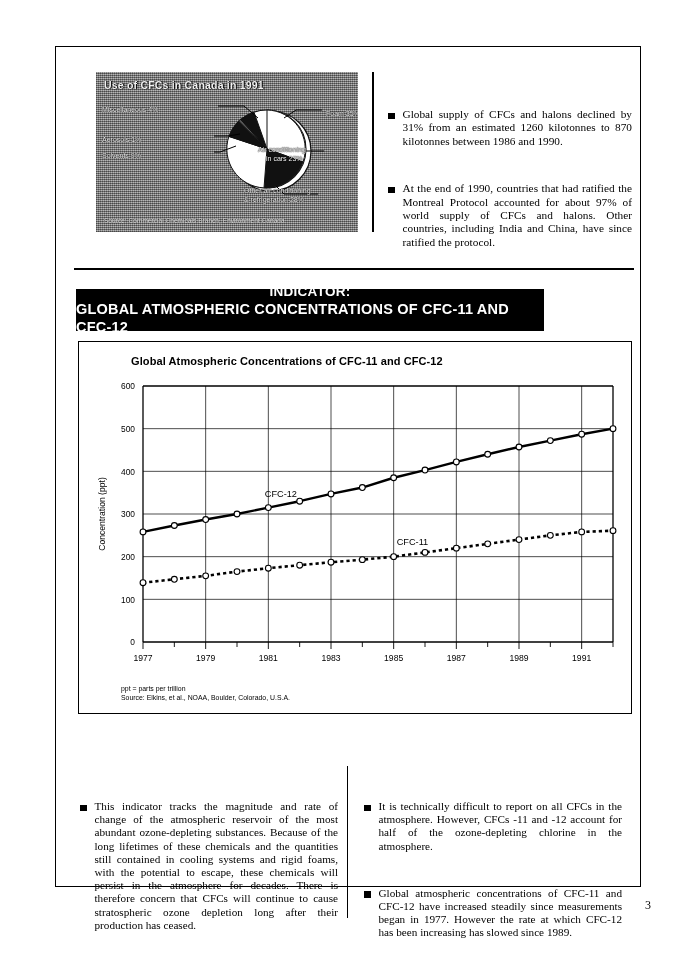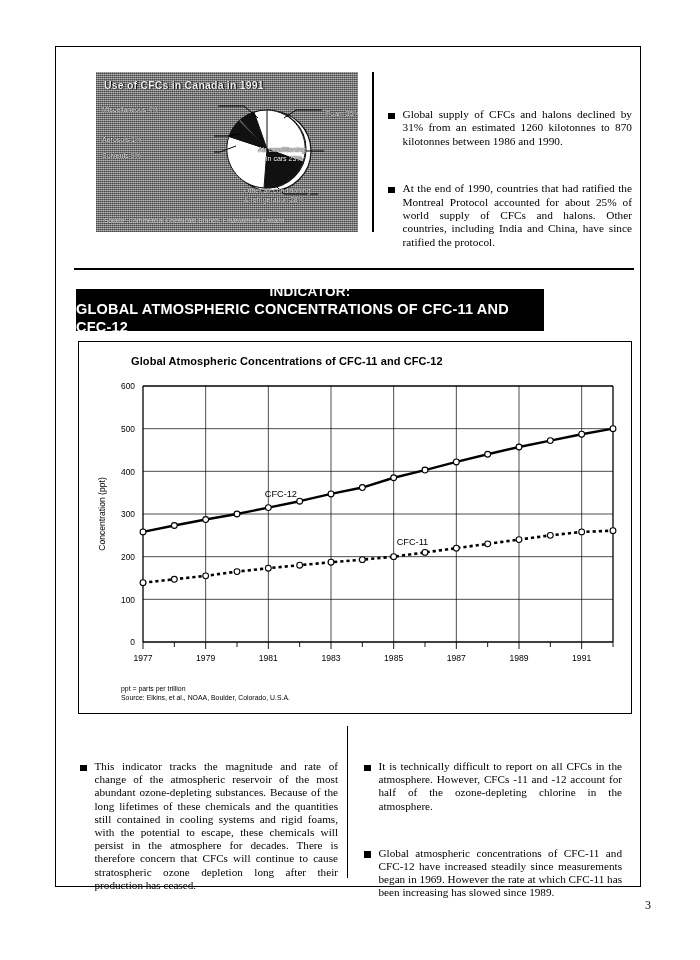--- a/index.html
+++ b/index.html
@@ -177,21 +177,21 @@
     bottom: 10px;
     font-family: "Liberation Sans", sans-serif;
     font-size: 6.9px;
     line-height: 9.6px;
   }
 
   
   #bottom-section {
     position: absolute;
     left: 80px;
-    top: 726px;
+    top: 766px;
     width: 552px;
     display: flex;
     flex-direction: row;
   }
   #bottom-left  { width: 258px; flex: 0 0 auto; }
   #bottom-divider {
     width: 0;
     border-left: 1px solid #000;
     margin-left: 9px;
     margin-right: 16px;
@@ -259,21 +259,21 @@
 
   <div id="top-divider"></div>
 
   <div id="top-bullets">
     <div class="bullet">
       <div class="sq"></div>
       <div class="txt">Global supply of CFCs and halons declined by 31% from an estimated 1260 kilotonnes to 870 kilotonnes between 1986 and 1990.</div>
     </div>
     <div class="bullet">
       <div class="sq"></div>
-      <div class="txt">At the end of 1990, countries that had ratified the Montreal Protocol accounted for about 25% of world supply of CFCs and halons.  Other countries, including India and China, have since ratified the protocol.</div>
+      <div class="txt">At the end of 1990, countries that had ratified the Montreal Protocol accounted for about 97% of world supply of CFCs and halons.  Other countries, including India and China, have since ratified the protocol.</div>
     </div>
   </div>
 </div>
 
 <div id="sect-rule"></div>
 
 <div id="indicator-banner">
   <div class="l1">INDICATOR:</div>
   <div class="l2">GLOBAL ATMOSPHERIC CONCENTRATIONS OF CFC-11 AND CFC-12</div>
 </div>
@@ -380,18 +380,18 @@
     </div>
   </div>
   <div id="bottom-divider"></div>
   <div id="bottom-right">
     <div class="bullet sm">
       <div class="sq"></div>
       <div class="txt">It is technically difficult to report on all CFCs in the atmosphere.  However, CFCs -11 and -12 account for half of the  ozone-depleting chlorine in the atmosphere.</div>
     </div>
     <div class="bullet sm">
       <div class="sq"></div>
-      <div class="txt">Global atmospheric concentrations of CFC-11 and CFC-12 have increased steadily since measurements began in 1969.  However the rate at which CFC-11 has been increasing has slowed since 1989.</div>
+      <div class="txt">Global atmospheric concentrations of CFC-11 and CFC-12 have increased steadily since measurements began in 1977.  However the rate at which CFC-12 has been increasing has slowed since 1989.</div>
     </div>
   </div>
 </div>
 
 <div id="page-number">3</div>
 
 </body></html>

